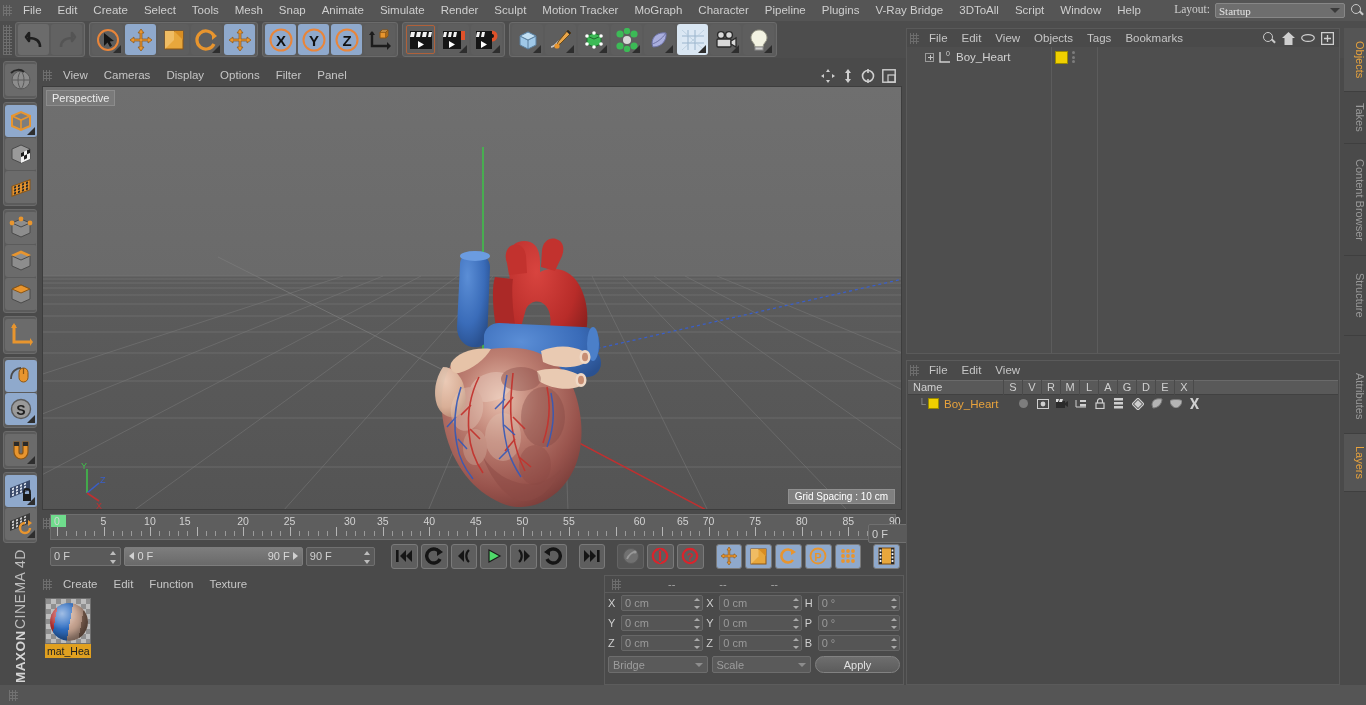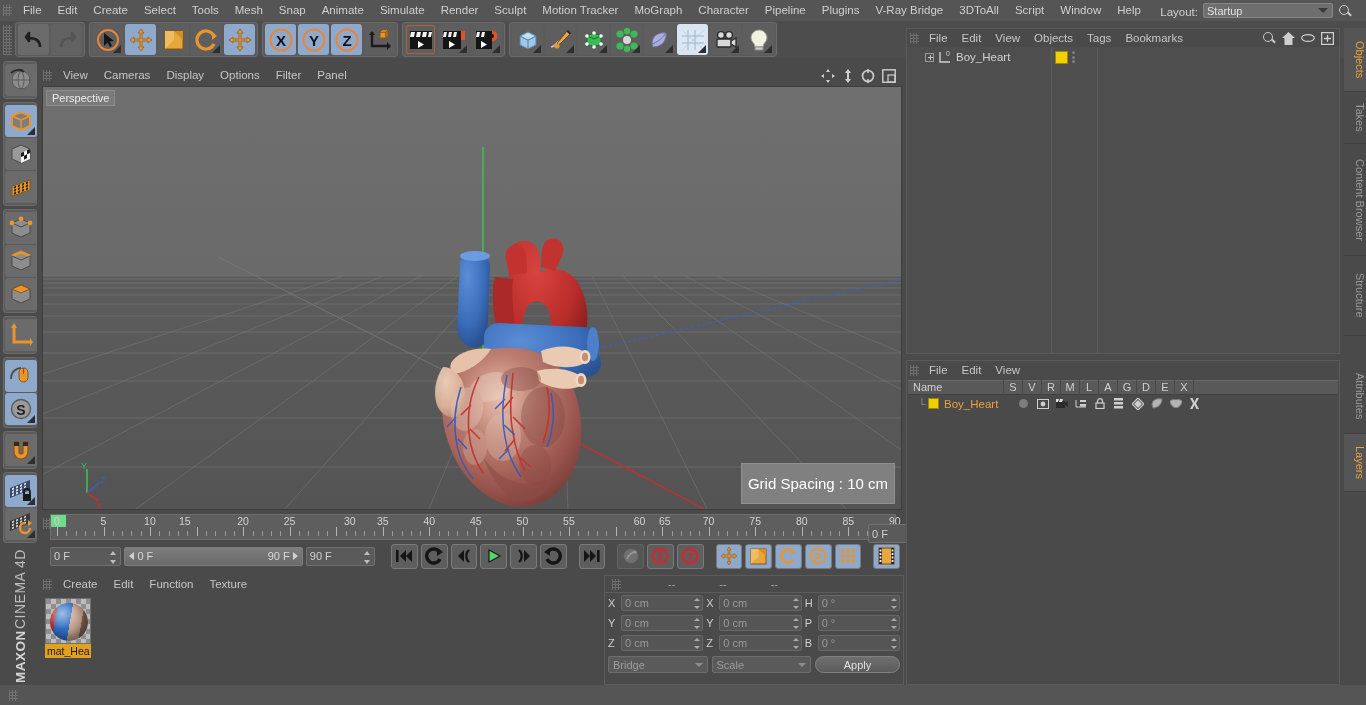--- a/index.html
+++ b/index.html
@@ -15,21 +15,21 @@
 
   
   .menubar {
     position:absolute; left:0; top:0; width:1366px; height:21px;
     background:#555555; display:flex; align-items:center;
   }
   .menubar .mi {
     padding:0 8px; height:21px; line-height:21px; color:#cfcfcf; font-size:11.5px;
     white-space:nowrap; cursor:default;
   }
-  .layout-wrap { margin-left:auto; display:flex; align-items:flex-end; gap:5px; padding-right:14px; }
+  .layout-wrap { margin-left:auto; display:flex; align-items:flex-start; gap:5px; padding-right:2px;font-family:Liberation Serif, serif; }
   .layout-label { color:#cfcfcf; font-size:11.5px; }
   .layout-select {
     width:130px; height:15px; background:#6e6e6e; border:1px solid #878787;
     border-radius:2px; display:flex; align-items:center; padding:0 3px;
     font-size:11px; color:#e2e2e2; position:relative;
   }
   .layout-select .caret {
     position:absolute; right:4px; top:4px;
     width:0;height:0;border-left:5px solid transparent;border-right:5px solid transparent;border-top:5px solid #3a3a3a;
   }
@@ -79,21 +79,21 @@
     position:absolute; left:2px; top:20px; width:860px; height:424px;
     background:linear-gradient(180deg,#6d6d6d 0%,#6a6a6a 46%,#5b5b5b 47%,#565656 100%);
     border:1px solid #3d3d3d; overflow:hidden;
   }
   .persp-tag {
     position:absolute; left:3px; top:3px; background:#7a7a7a; border:1px solid #8c8c8c;
     padding:1px 5px; font-size:11px; color:#ececec; z-index:5;
   }
   .grid-tag {
     position:absolute; right:6px; bottom:5px; background:#808080; border:1px solid #909090;
-    padding:11px 6px; font-size:15px; color:#ffffff; z-index:5;
+    padding:1px 6px; font-size:10px; color:#ffffff; z-index:5;
   }
 
   
   .timeline { position:absolute; left:40px; top:512px; width:864px; height:60px; background:#4a4a4a; }
   .tl-ruler { position:absolute; left:10px; top:2px; width:846px; height:26px; background:#5e5e5e; border:1px solid #6e6e6e; }
   .tl-green { position:absolute; left:0px; top:0px; width:15px; height:12px; background:#6fdc8c; }
   .tl-tick { position:absolute; top:16px; width:1px; height:5px; background:#9a9a9a; }
   .tl-tick.major { height:9px; top:12px; background:#b5b5b5; }
   .tl-num { position:absolute; top:0px; font-size:10.5px; color:#d2d2d2; }
   .tl-controls { position:absolute; left:10px; top:31px; width:850px; height:26px; display:flex; align-items:center; gap:3px; }
@@ -840,21 +840,21 @@
           <div class="tl-num" style="left: 128px;">15</div>
           <div class="tl-num" style="left: 186.222px;">20</div>
           <div class="tl-num" style="left: 232.778px;">25</div>
           <div class="tl-num" style="left: 293px;">30</div>
           <div class="tl-num" style="left: 325.889px;">35</div>
           <div class="tl-num" style="left: 372.444px;">40</div>
           <div class="tl-num" style="left: 419px;">45</div>
           <div class="tl-num" style="left: 465.556px;">50</div>
           <div class="tl-num" style="left: 512.111px;">55</div>
           <div class="tl-num" style="left: 558.667px; margin-left: 24px;">60</div>
-          <div class="tl-num" style="left: 608px;">65</div>
+          <div class="tl-num" style="left: 626px;">65</div>
           <div class="tl-num" style="left: 651.778px;">70</div>
           <div class="tl-num" style="left: 698.333px;">75</div>
           <div class="tl-num" style="left: 744.889px;">80</div>
           <div class="tl-num" style="left: 791.444px;">85</div>
           <div class="tl-num" style="left: 838px;">90</div>
         </div>
     </div>
 
     <div class="tl-controls">
       <div class="numfield" style="width:72px">

